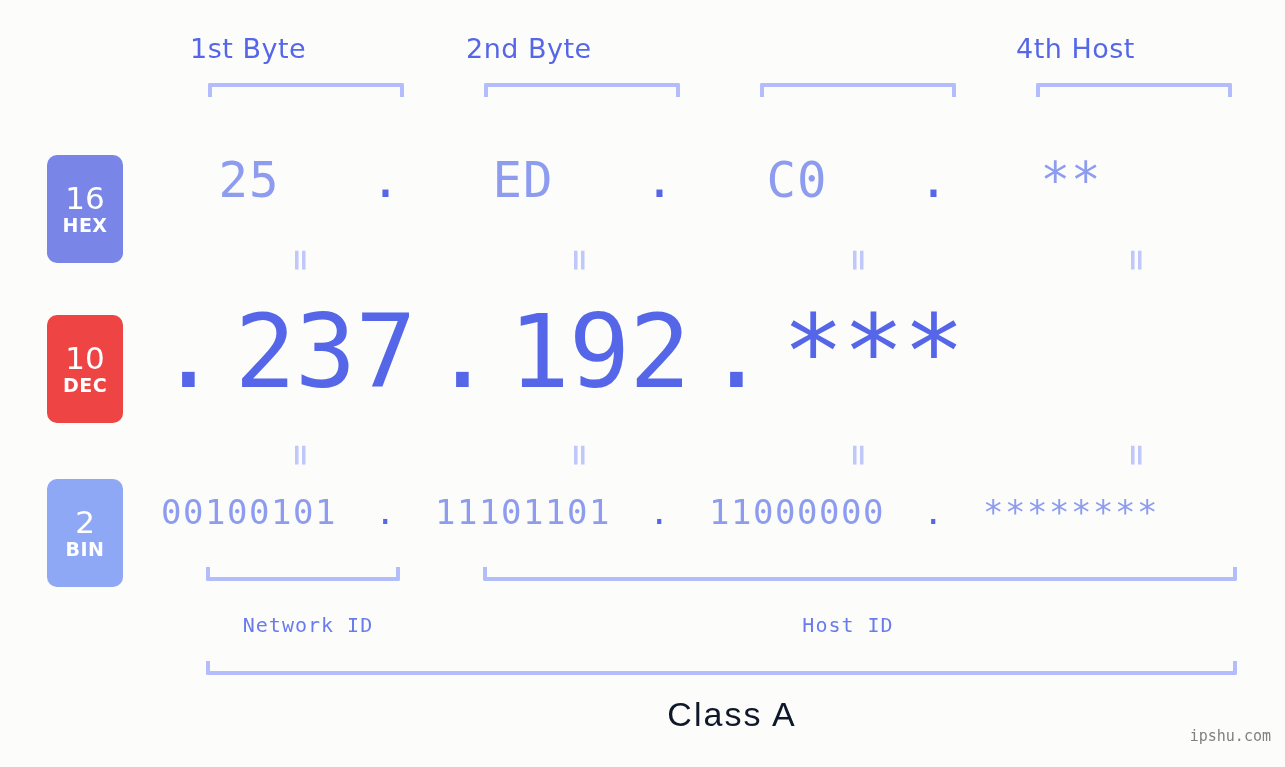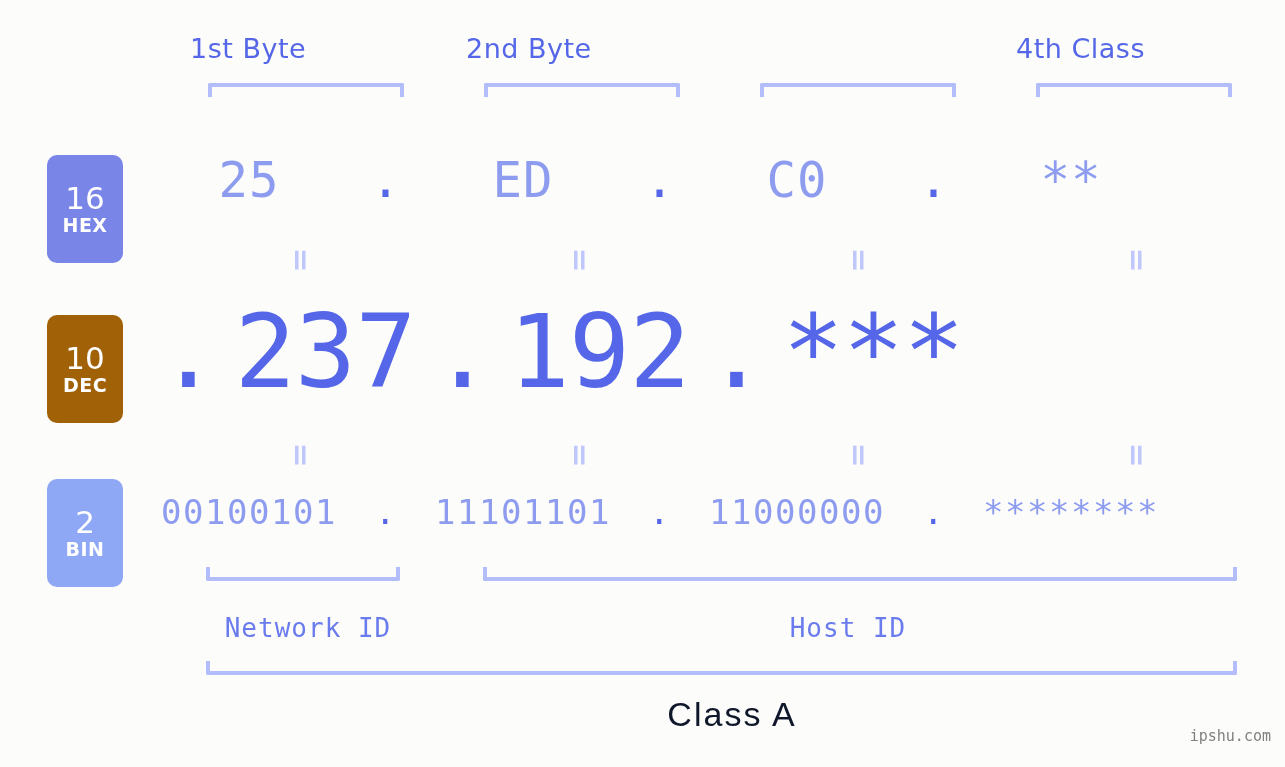--- a/index.html
+++ b/index.html
@@ -70,21 +70,21 @@
     font-weight: 400;
     letter-spacing: 0px;
     margin-bottom: 2px;
   }
   .badge .nm {
     font-size: 19px;
     font-weight: 700;
     letter-spacing: 0.5px;
   }
   .badge-hex { top: 155px; background: #7986e8; }
-  .badge-dec { top: 315px; background: #a16207; }
+  .badge-dec { top: 315px; background: #ef4444; }
   .badge-bin { top: 479px; background: #8fa8f5; }
 
   
   .row {
     position: absolute;
     left: 150px;
     width: 1100px;
     font-family: "DejaVu Sans Mono", monospace;
     white-space: pre;
     display: flex;
@@ -137,21 +137,21 @@
     width: 40px;
     text-align: center;
     line-height: 1;
     font-weight: 700;
   }
 
   
   .id-label {
     position: absolute;
     font-family: "DejaVu Sans Mono", monospace;
-    font-size: 26px;
+    font-size: 20px;
     color: #6a7bee;
     text-align: center;
     letter-spacing: 1px;
     white-space: nowrap;
   }
   .class-label {
     position: absolute;
     font-family: Liberation Sans, sans-serif;
     font-size: 34px;
     color: #0f172a;
@@ -169,21 +169,21 @@
     letter-spacing: 0px;
   }
 </style>
 </head>
 <body>
 
 <div class="stage">
 
   <div class="byte-label" style="left:190px;">1st Byte</div>
   <div class="byte-label" style="left:466px;">2nd Byte</div>
-  <div class="byte-label" style="left:1016px;">4th Class</div>
+  <div class="byte-label" style="left:1016px;">4th Host</div>
 
   <div class="bracket-down" style="left:208px; top:83px; width:196px;"></div>
   <div class="bracket-down" style="left:484px; top:83px; width:196px;"></div>
   <div class="bracket-down" style="left:760px; top:83px; width:196px;"></div>
   <div class="bracket-down" style="left:1036px; top:83px; width:196px;"></div>
 
   <div class="badge badge-hex">
     <span class="num">16</span>
     <span class="nm">HEX</span>
   </div>

